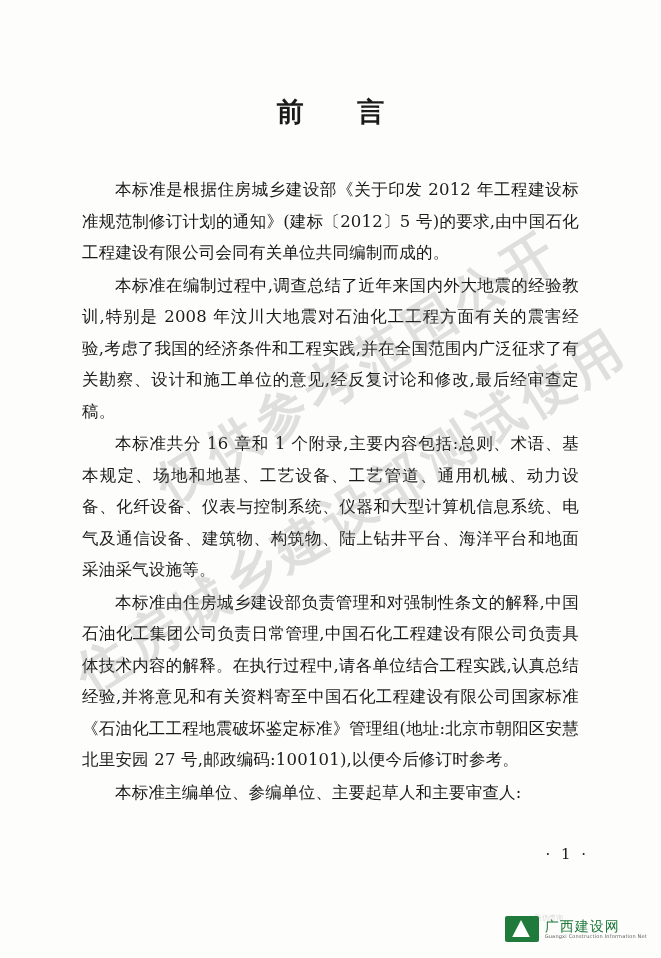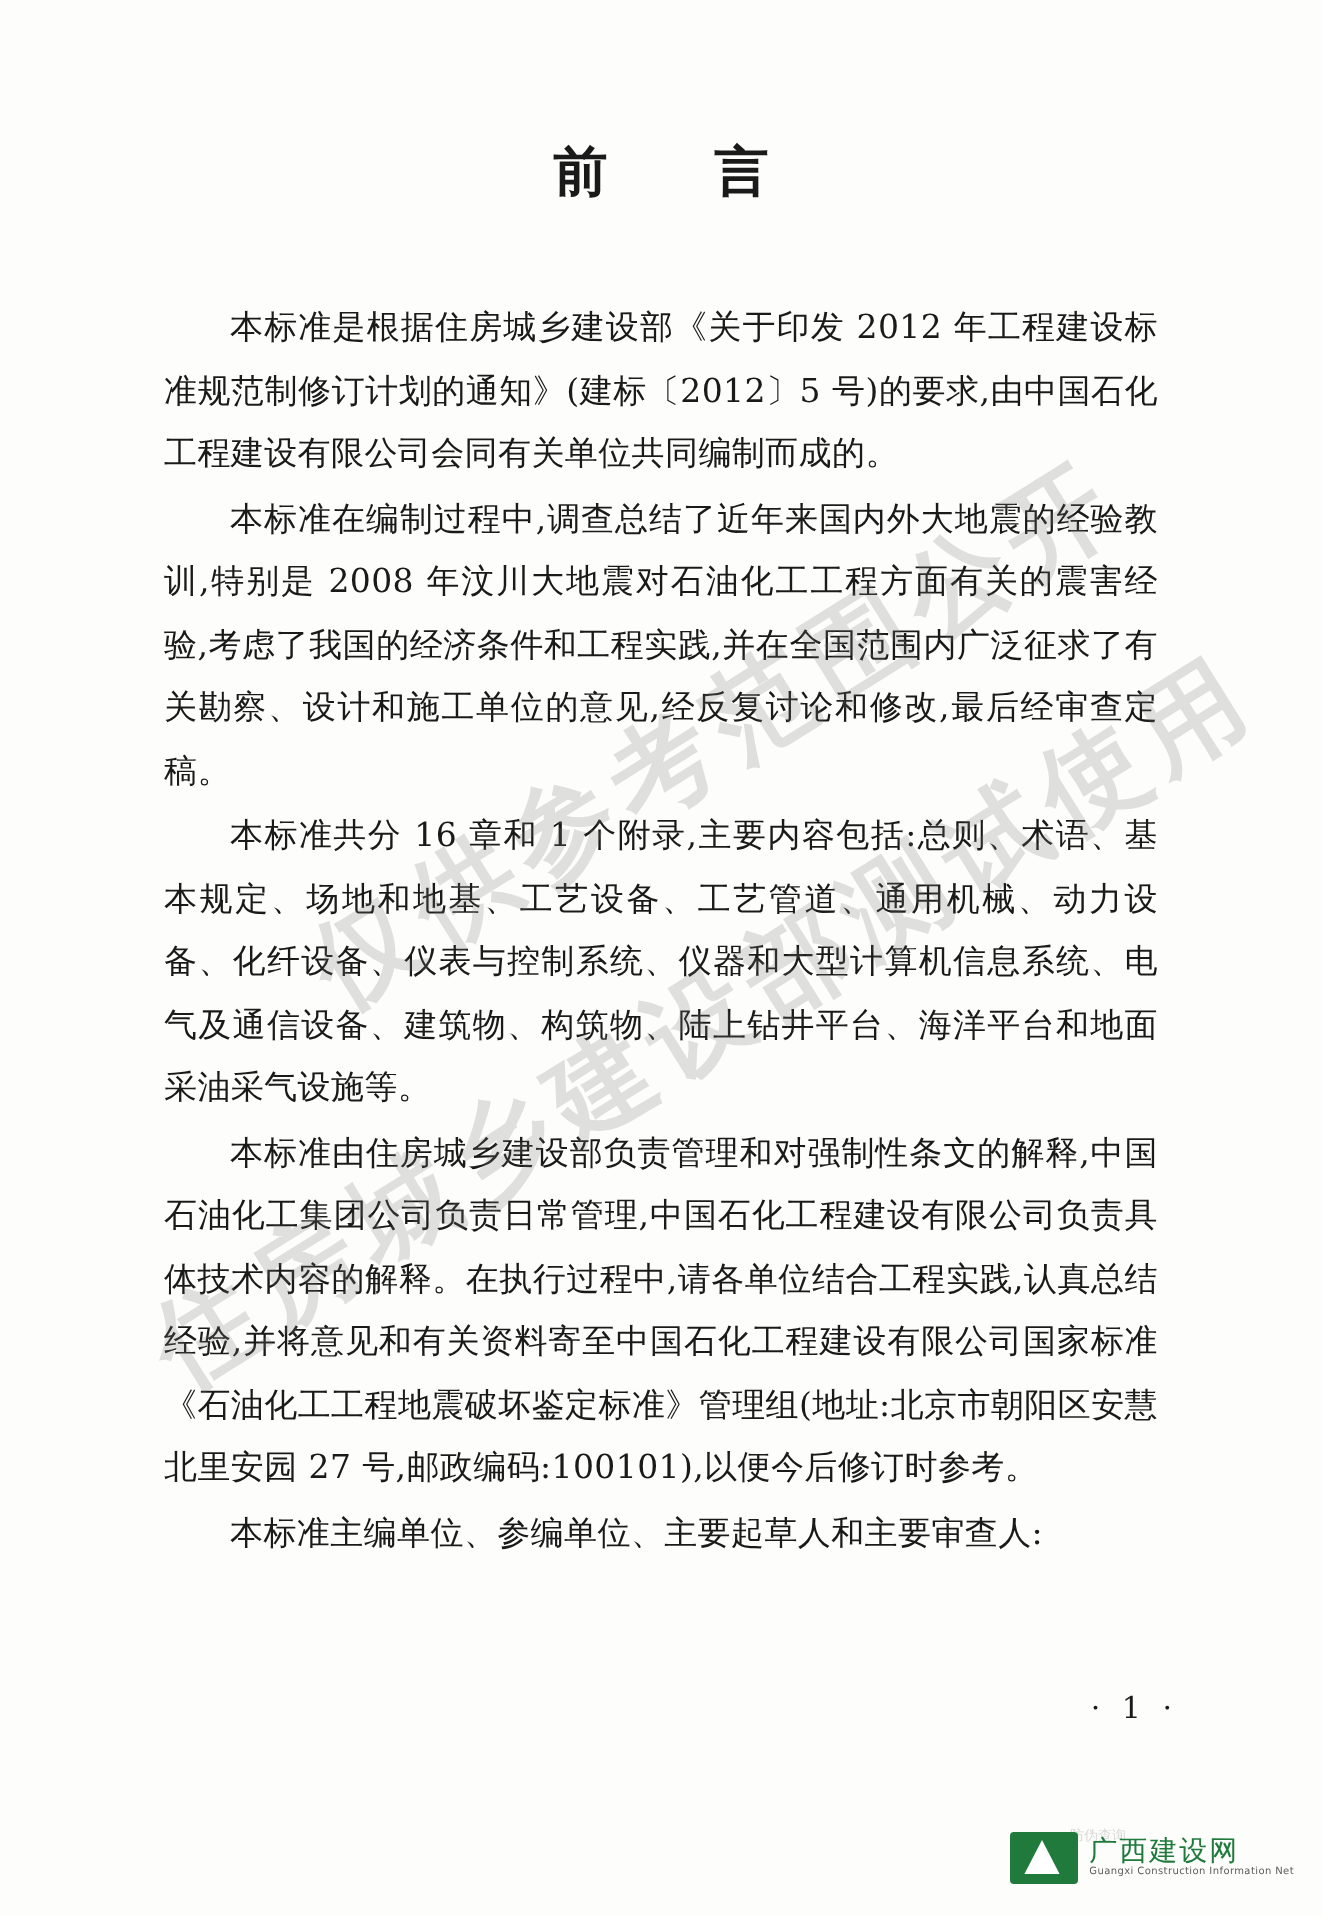--- a/index.html
+++ b/index.html
@@ -52,21 +52,21 @@
     top: 520px;
     font-size: 52px;
     transform: rotate(-32deg);
   }
   .title {
     text-align: center;
     font-size: 27px;
     font-weight: bold;
     letter-spacing: 22px;
     margin: 0;
-    padding-top: 68px;
+    padding-top: 94px;
     padding-left: 22px;
     font-family: "DejaVu Serif", "Liberation Serif", serif;
   }
   .body-wrap {
     margin: 0 auto;
     width: 497px;
     padding-top: 44px;
     position: relative;
     z-index: 2;
   }

